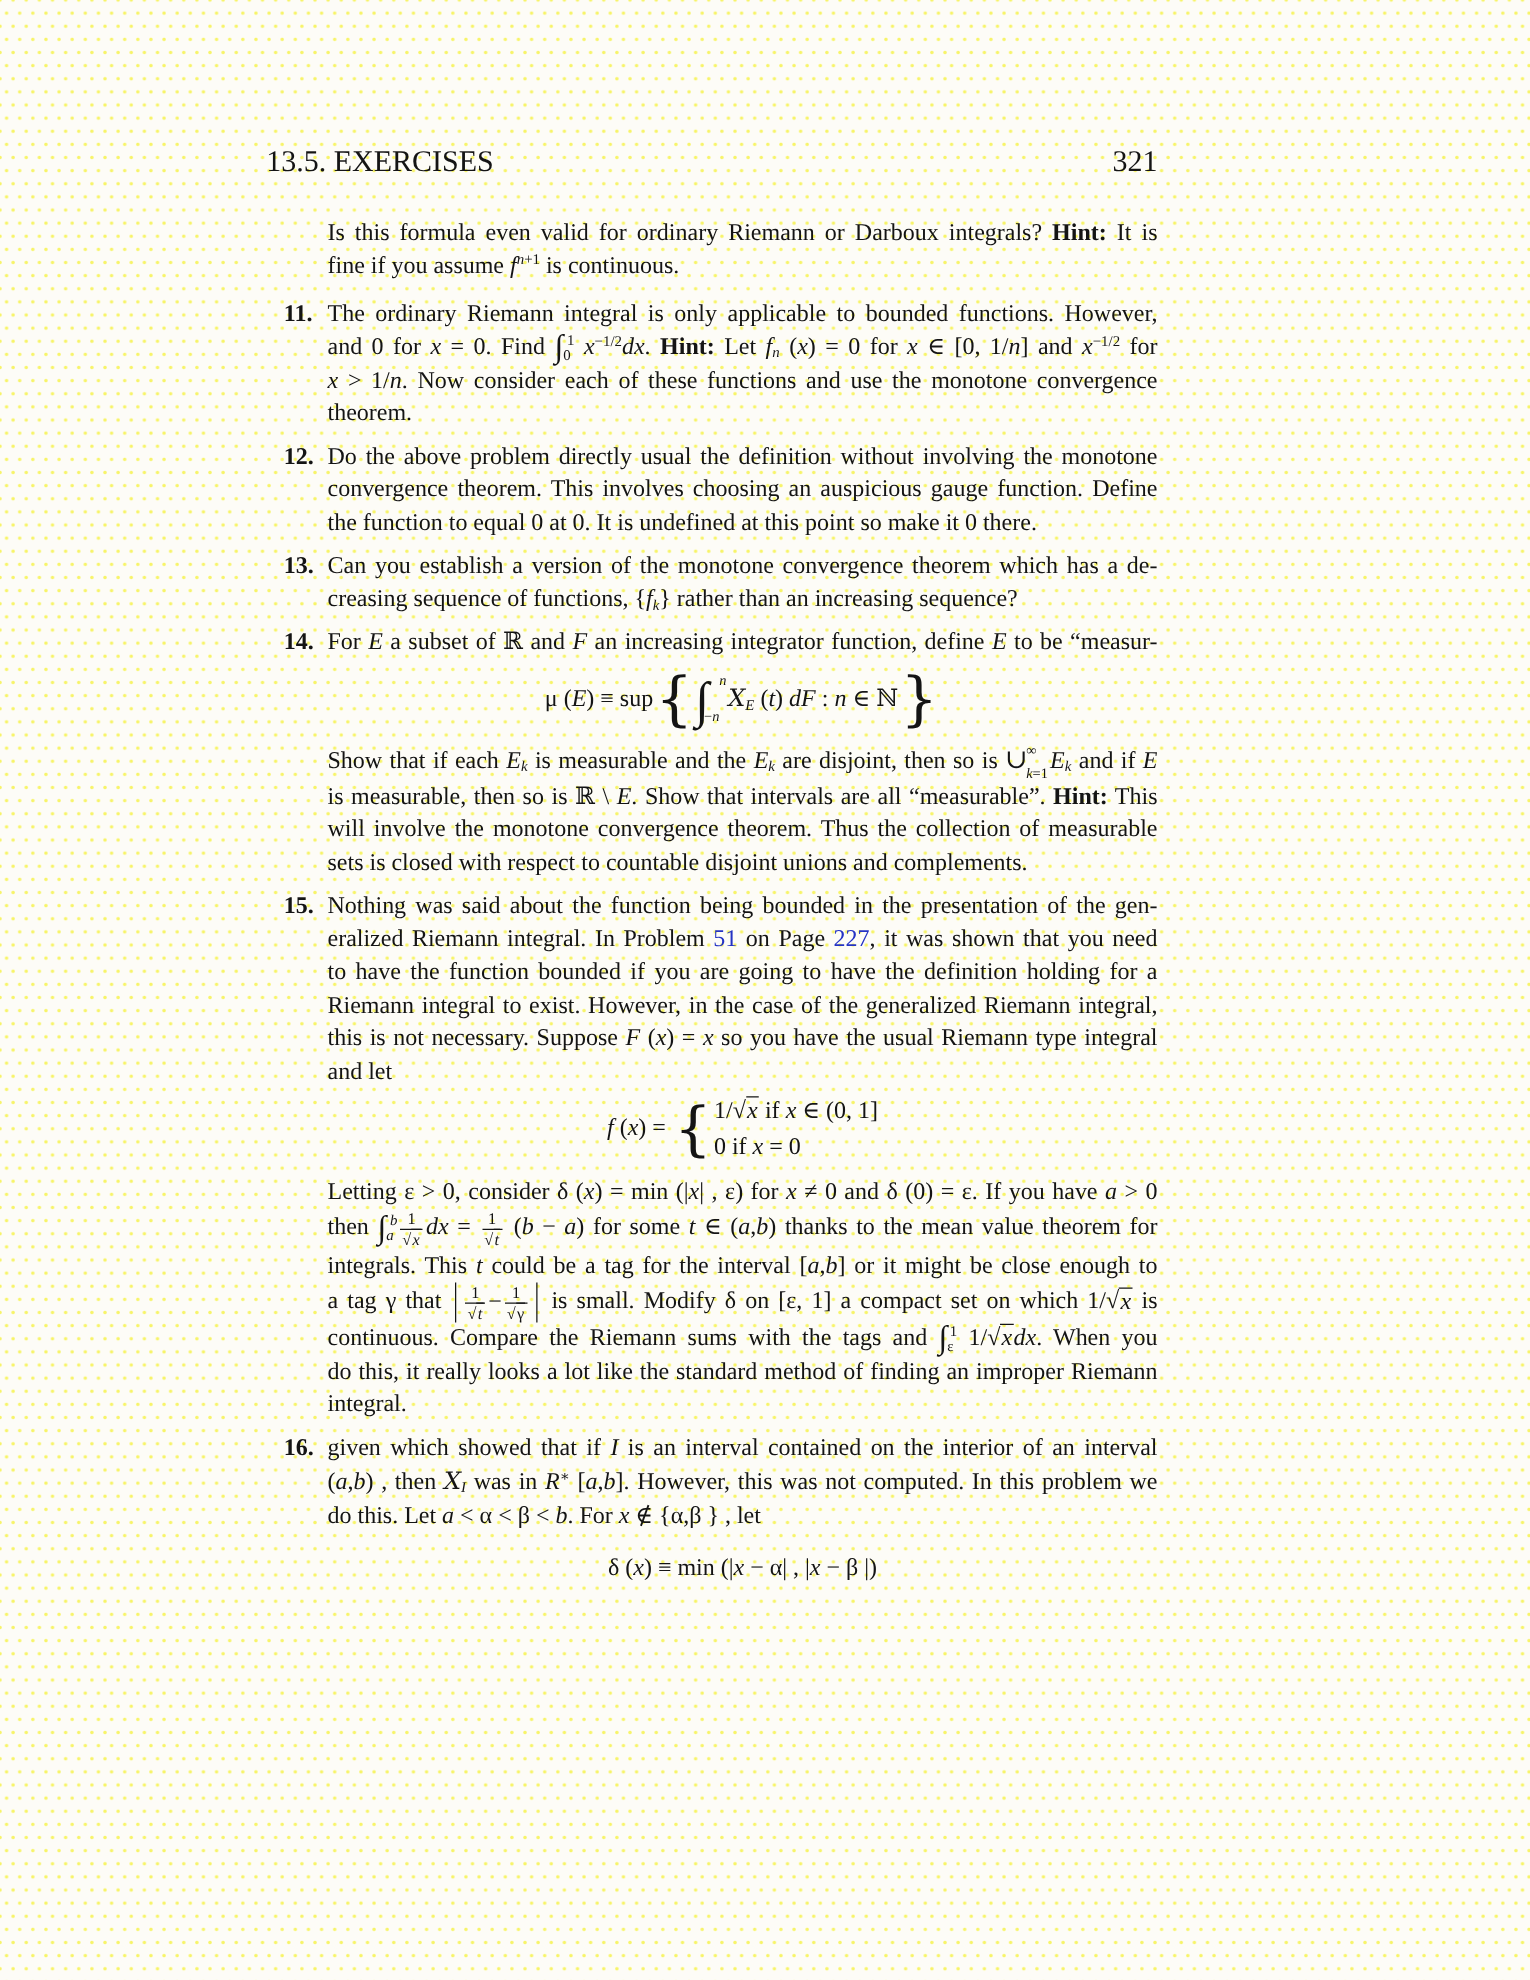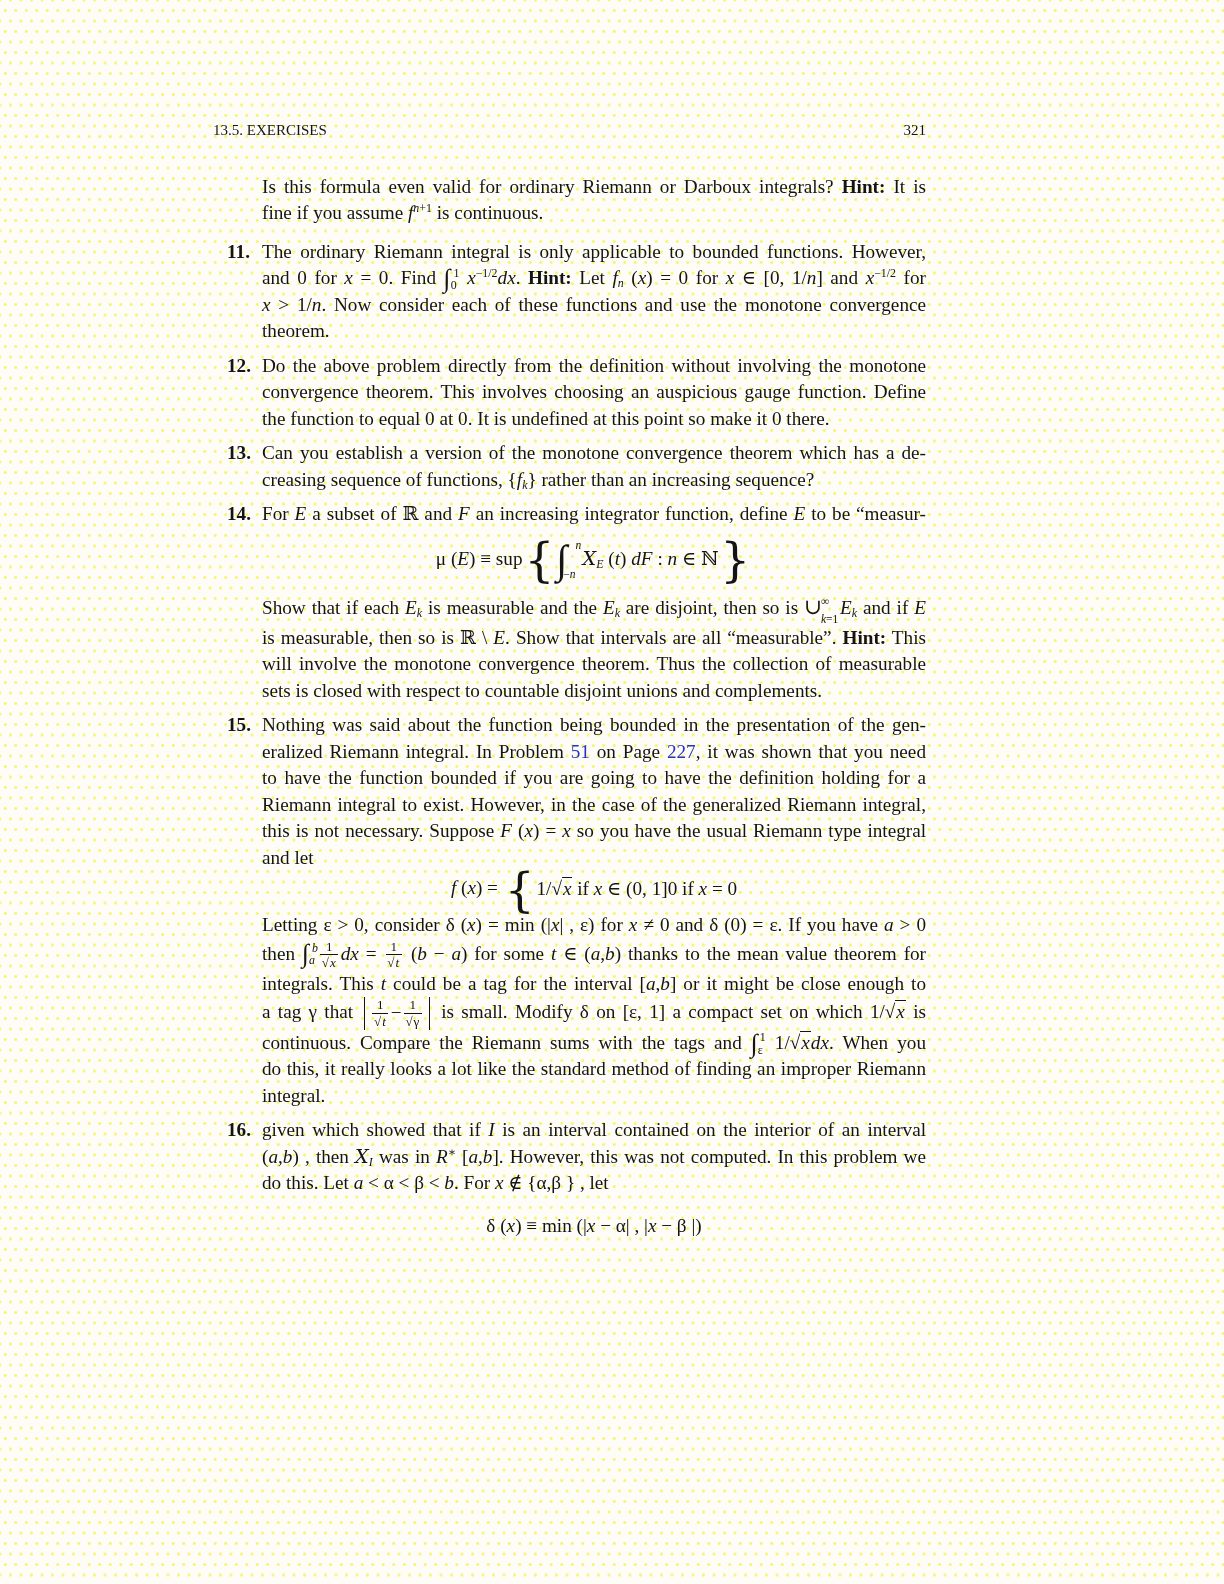--- a/index.html
+++ b/index.html
@@ -10,21 +10,21 @@
       radial-gradient(circle, var(--c-dot, #f7f468) 1px, rgba(255,255,255,0) 1.7px),
       radial-gradient(circle, var(--c-dot, #f7f468) 1px, rgba(255,255,255,0) 1.7px);
     background-size: 10.5px 21px, 10.5px 21px;
     background-position: 0 0, 5.25px 10.5px;
     color: var(--c-text, #141414);
     font-family: "Liberation Serif", "DejaVu Serif", serif;
     font-size: 19.2px;
     line-height: 26.5px;
   }
   .sheet { position:absolute; left:213px; top:117px; width:713px; }
-  .hdr { display:flex; justify-content:space-between; font-size:15px; margin-bottom:30px; }
+  .hdr { display:flex; justify-content:space-between; font-size:24px; margin-bottom:30px; }
   .intro { margin-left:49px; width:664px; margin-bottom:12px; }
   .problems { }
   .prob { display:flex; margin-bottom:8px; }
   .pnum { width:49px; padding-left:14px; box-sizing:border-box; flex:none;font-weight:bold; }
   .ptxt { width:664px; }
   .pline { text-align:justify; text-align-last:justify; white-space:nowrap; }
   .pline.short { text-align-last:left; }
   .deq { text-align:center; text-align-last:center; margin:11px 0 13px; white-space:nowrap; }
   .lk { color: var(--c-link, #2433c4); }
   sup, sub { font-size:0.62em; line-height:0; }
@@ -35,21 +35,21 @@
   .int { font-size:1.35em; line-height:0; vertical-align:-0.1em; }
   .dint { font-size:2.1em; line-height:0; vertical-align:middle; }
   .cup { font-size:1.12em; }
   .lims { display:inline-flex; flex-direction:column; justify-content:space-between;
           align-items:flex-start; vertical-align:middle; font-size:0.6em; line-height:1.05; }
   .lims.tall { height:3.6em; margin-left:-0.35em; margin-right:0.2em; padding:0.05em 0; }
   .lims.tall span:first-child { align-self:flex-end; margin-right:-0.5em; }
   .lims.mid { height:2.6em; margin-left:-0.1em; margin-right:0.15em; }
   .bigbr { font-size:2.45em; line-height:0; vertical-align:middle; margin:0 0.04em;
            font-family:"DejaVu Serif", serif; font-weight:400; }
-  .cases { display:inline-flex; flex-direction:row; align-items:flex-start;
+  .cases { display:inline-flex; flex-direction:column; align-items:flex-start;
            vertical-align:middle; line-height:1.5; text-align:left; }
   .fr { display:inline-flex; flex-direction:column; align-items:center;
         vertical-align:middle; font-size:0.68em; line-height:1.2; margin:0 0.18em; }
   .fr .fb { border-top:1.1px solid currentColor; padding:0 0.12em; }
   .rt { white-space:nowrap; }
   .rt .rad { border-top:1.1px solid currentColor; padding:0 1px; }
   .abs { display:inline-flex; align-items:center; vertical-align:middle;
          border-left:1.3px solid currentColor; border-right:1.3px solid currentColor;
          padding:0 0.25em; margin:0 0.2em; }
   .scr { font-family:"DejaVu Serif", serif; font-style:italic; }
@@ -78,21 +78,21 @@
           <div class="pline">The ordinary Riemann integral is only applicable to bounded functions. However,</div>
           <div class="pline">and 0 for <i>x</i> = 0. Find <span class="int">∫</span><sub class="ll">0</sub><sup class="lh">1</sup> <i>x</i><sup>−1/2</sup><i>dx</i>. <b>Hint:</b> Let <i>f<sub>n</sub></i> (<i>x</i>) = 0 for <i>x</i> ∈ [0, 1/<i>n</i>] and <i>x</i><sup>−1/2</sup> for</div>
           <div class="pline"><i>x</i> &gt; 1/<i>n</i>. Now consider each of these functions and use the monotone convergence</div>
           <div class="pline short">theorem.</div>
         </div>
       </div>
 
       <div class="prob">
         <div class="pnum">12.</div>
         <div class="ptxt">
-          <div class="pline">Do the above problem directly from the definition without involving the monotone</div>
+          <div class="pline">Do the above problem directly usual the definition without involving the monotone</div>
           <div class="pline">convergence theorem. This involves choosing an auspicious gauge function. Define</div>
           <div class="pline short">the function to equal 0 at 0. It is undefined at this point so make it 0 there.</div>
         </div>
       </div>
 
       <div class="prob">
         <div class="pnum">13.</div>
         <div class="ptxt">
           <div class="pline">Can you establish a version of the monotone convergence theorem which has a de-</div>
           <div class="pline short">creasing sequence of functions, {<i>f<sub>k</sub></i>} rather than an increasing sequence?</div>

